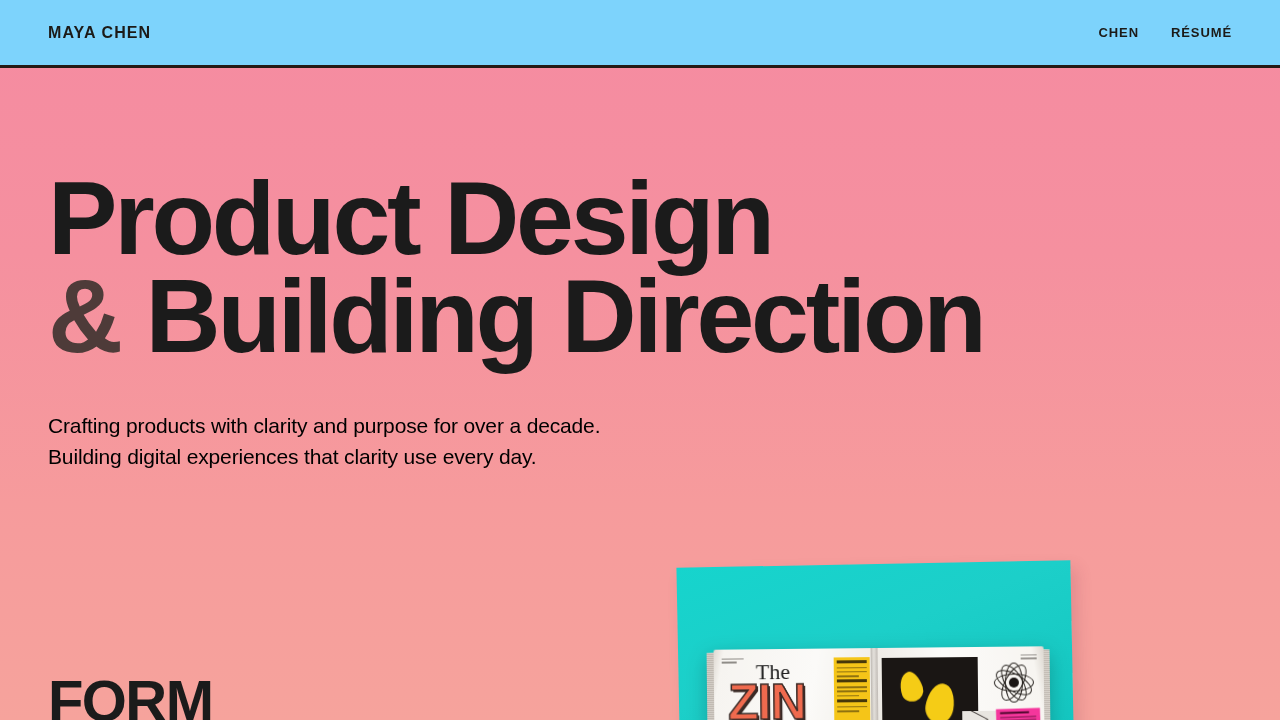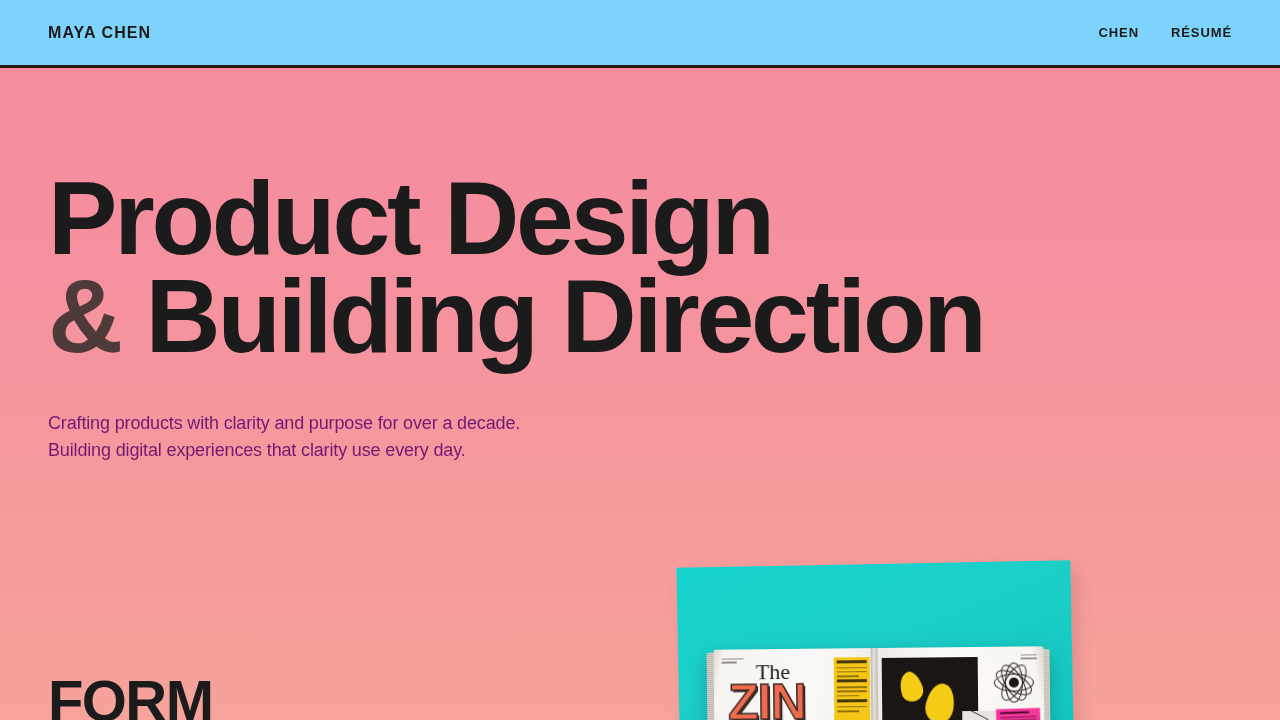--- a/index.html
+++ b/index.html
@@ -70,23 +70,23 @@
     line-height:0.94;
     letter-spacing:-3.2px;
     color:#1b1b1b;
     white-space:nowrap;
   }
   .headline .amp {
     color:#4e3b39;
   }
   .sub {
     margin-top:44px;
-    font-size:18px;
+    font-size:21px;
     line-height:1.52;
-    color:#701a75;
+    color:#000000;
     font-weight:400;
     letter-spacing:-0.15px;
   }
   .sub-line { white-space:nowrap; display:block; }
 
   
   .section-word {
     position:absolute;
     left:48px;
     top:672px;

